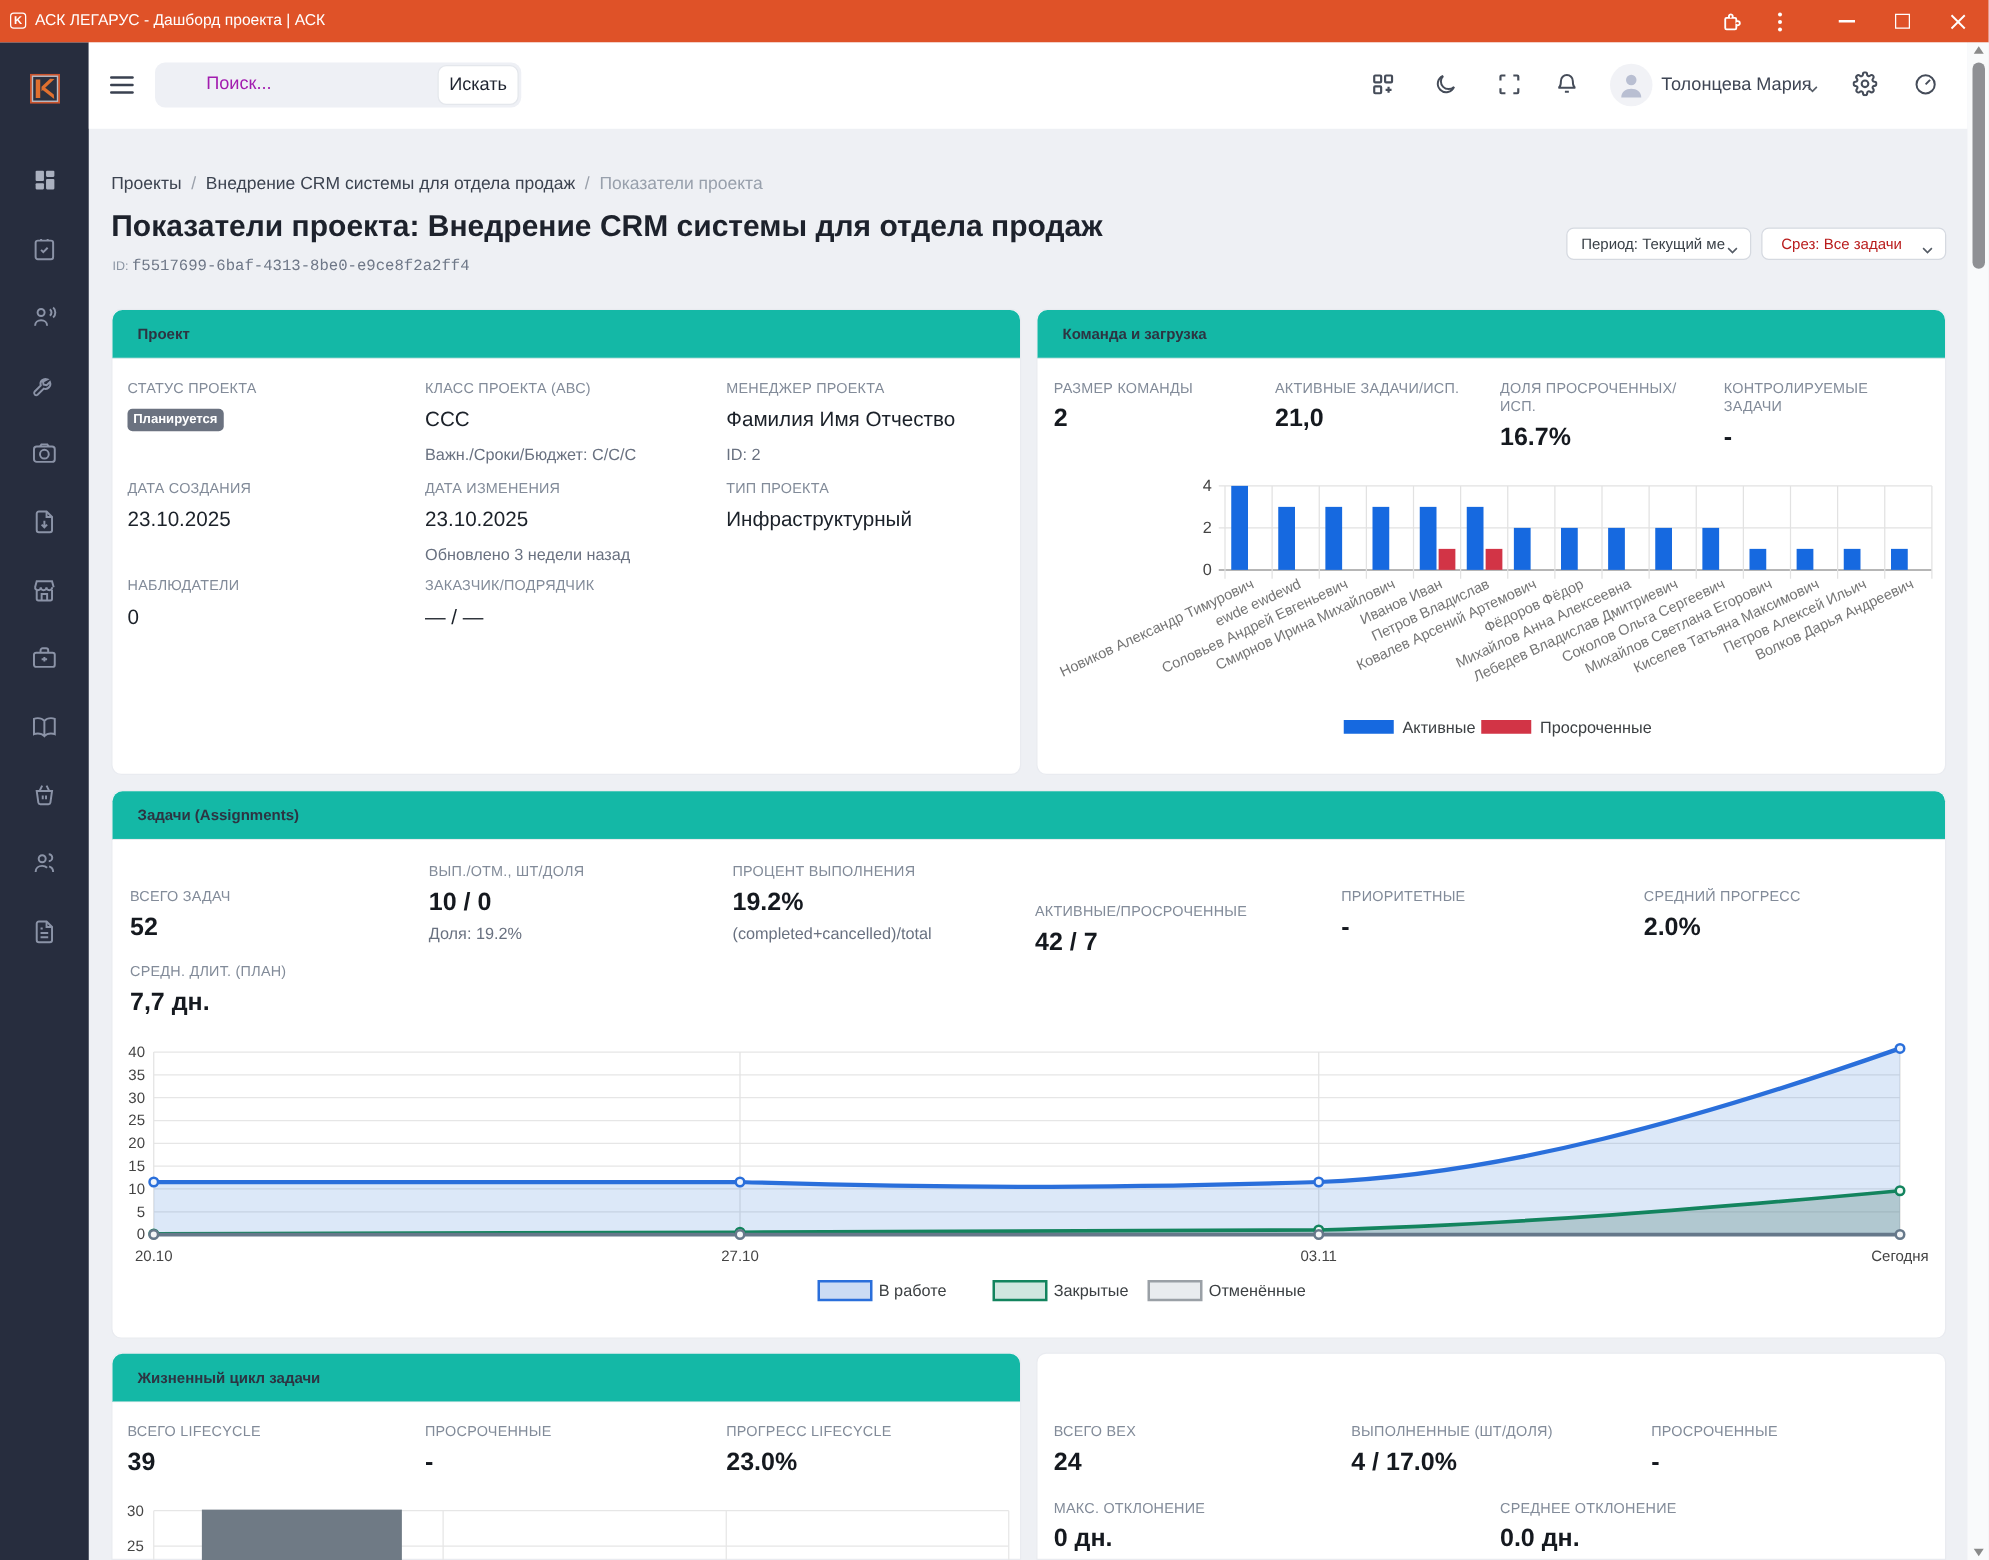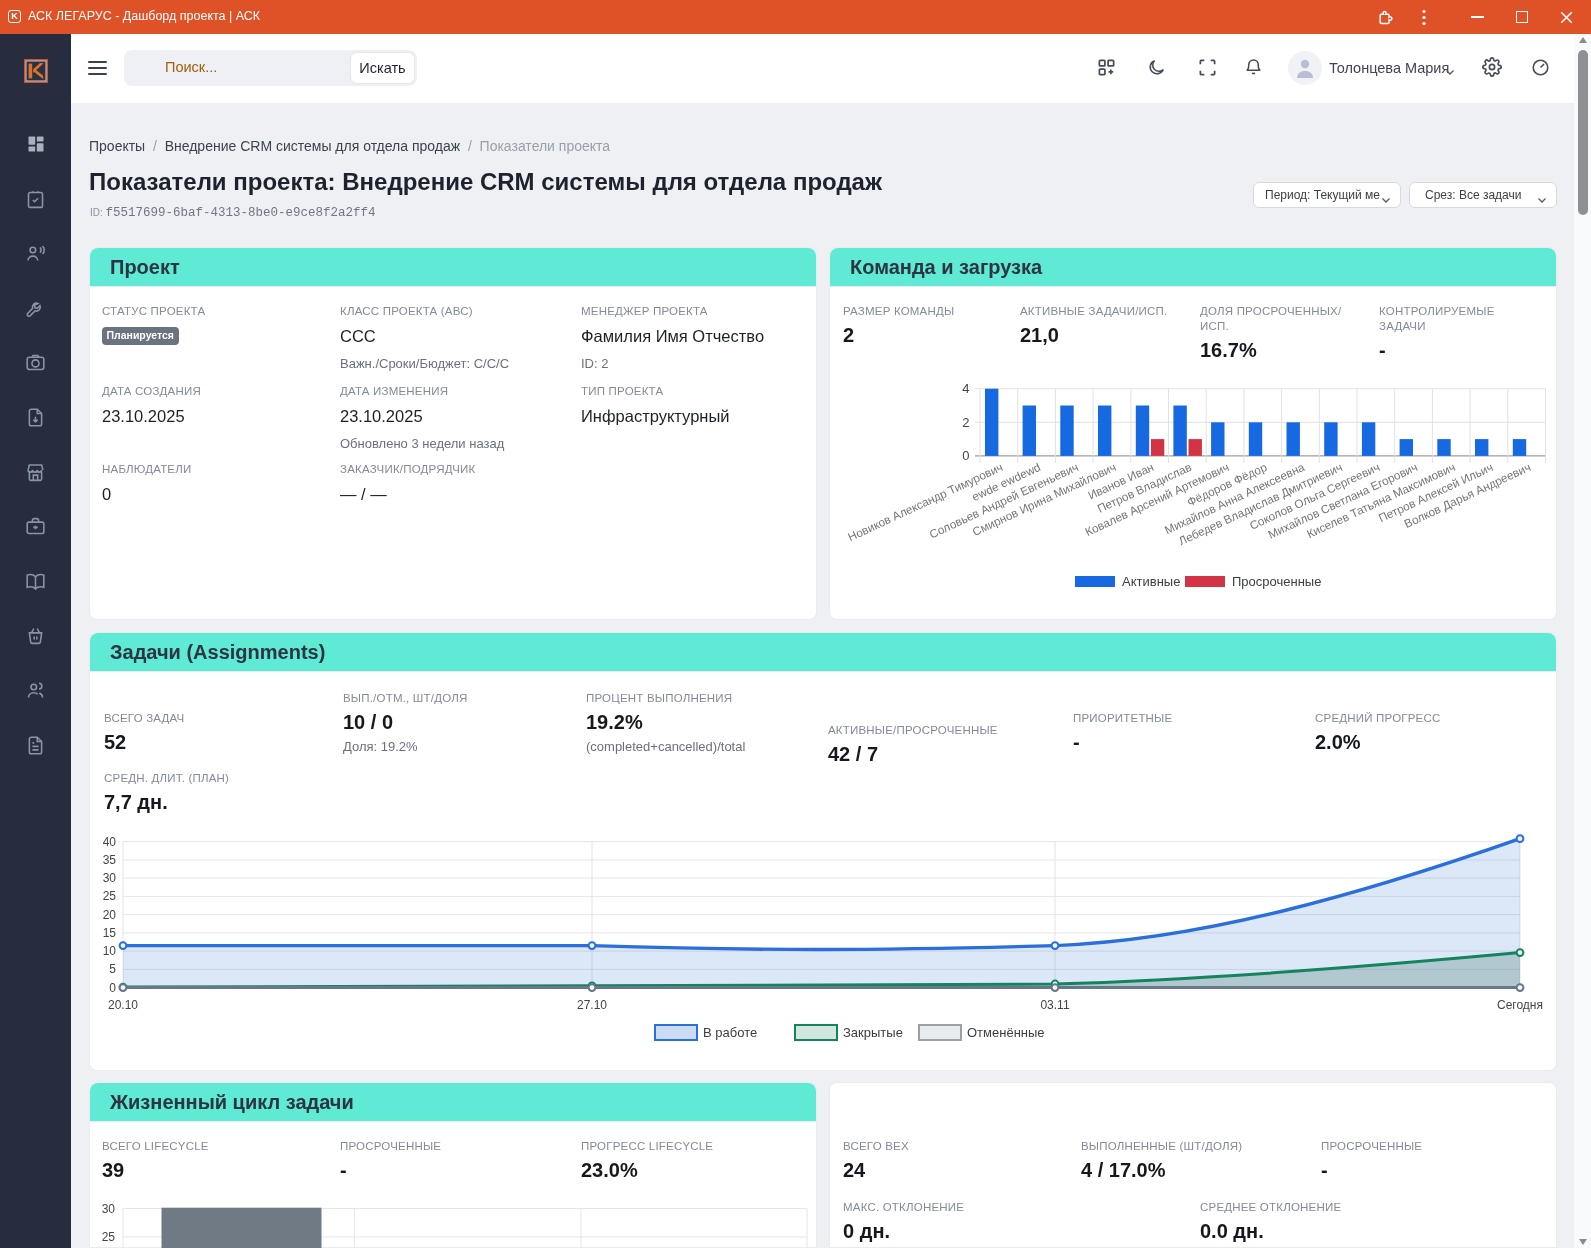--- a/index.html
+++ b/index.html
@@ -2,21 +2,21 @@
 <html><head><meta charset="utf-8"><title>АСК ЛЕГАРУС - Дашборд проекта | АСК</title>
 <style>
 * { margin:0; padding:0; box-sizing:border-box; }
 body { width:1591px; height:1248px; overflow:hidden; font-family:"Liberation Sans",sans-serif; position:relative; background:#eef0f4; }
 .abs { position:absolute; }
 .lbl { font-size:11.5px; color:#828b99; letter-spacing:.2px; line-height:15px; }
 .vbold { font-size:20px; font-weight:bold; color:#15191f; line-height:24px; margin-top:4px; }
 .vreg { font-size:16.5px; color:#1b2129; line-height:23px; margin-top:6px; }
 .sub { font-size:13px; color:#697180; line-height:21px; margin-top:5px; }
 .card { position:absolute; background:#fff; border:1px solid #e9ebf0; border-radius:8px; }
-.chead { height:39px; background:#5eead4; border-bottom:1px solid #e9ebee; border-radius:8px 8px 0 0; line-height:39px; padding-left:20px; font-size:20px; font-weight:bold; color:#2d3442; }
+.chead { height:39px; background:#14b8a6; border-bottom:1px solid #e9ebee; border-radius:8px 8px 0 0; line-height:39px; padding-left:20px; font-size:12px; font-weight:bold; color:#2d3442; }
 </style></head>
 <body>
 
 <div class="abs" style="left:0;top:0;width:1591px;height:34px;background:#df5228">
   <div class="abs" style="left:8px;top:10px;width:13px;height:13px;border:1.6px solid #fff;border-radius:3px;background:#df5228;color:#fff;font-size:9px;font-weight:bold;text-align:center;line-height:10px">K</div>
   <div class="abs" style="left:28px;top:9px;font-size:12.5px;color:#fff">АСК ЛЕГАРУС - Дашборд проекта | АСК</div>
   <svg class="abs" style="left:1377px;top:9px" width="17" height="17" viewBox="0 0 24 24" fill="none" stroke="#fff" stroke-width="2.1">
       <path d="M6 7.5h3.2c-1.3-2.2-.2-4 1.6-4s2.9 1.8 1.6 4h3.1a1.5 1.5 0 0 1 1.5 1.5v2.6c2.2-1.3 4 .2 4 1.9s-1.8 3.2-4 1.9V19a1.5 1.5 0 0 1-1.5 1.5H6A1.5 1.5 0 0 1 4.5 19V9A1.5 1.5 0 0 1 6 7.5z"></path>
     </svg>
   <svg class="abs" style="left:1420px;top:9px" width="8" height="17" viewBox="0 0 8 17">
@@ -86,21 +86,21 @@
         <path d="M14 2.5H7a2 2 0 0 0-2 2v15a2 2 0 0 0 2 2h10a2 2 0 0 0 2-2V7.5z"></path>
         <path d="M14 2.5V7.5h5M8.5 13h7M8.5 17h7M8.5 9h2"></path>
       </svg></div>
 </div>
 
 <div class="abs" style="left:71px;top:34px;width:1503px;height:69px;background:#fff">
   <div class="abs" style="left:17px;top:27px;width:19px;height:2.4px;background:#3a4150;border-radius:2px"></div>
   <div class="abs" style="left:17px;top:33px;width:19px;height:2.4px;background:#3a4150;border-radius:2px"></div>
   <div class="abs" style="left:17px;top:39px;width:19px;height:2.4px;background:#3a4150;border-radius:2px"></div>
   <div class="abs" style="left:53px;top:16px;width:293px;height:36px;background:#eef0f5;border-radius:8px">
-    <div class="abs" style="left:41px;top:9px;font-size:14.5px;color:#a16207">Поиск...</div>
+    <div class="abs" style="left:41px;top:9px;font-size:14.5px;color:#a21caf">Поиск...</div>
     <div class="abs" style="left:226px;top:2px;width:65px;height:32px;background:#fff;border:1px solid #e4e7ec;border-radius:7px;text-align:center;line-height:31px;font-size:14.5px;color:#1f2430">Искать</div>
   </div>
   <div class="abs" style="left:1026px;top:24px"><svg width="19" height="19" viewBox="0 0 24 24" fill="none" stroke="#454c59" stroke-width="2.2">
         <rect x="3" y="3" width="7" height="7" rx="1"></rect>
         <rect x="14" y="3" width="7" height="7" rx="1"></rect>
         <rect x="3" y="14" width="7" height="7" rx="1"></rect>
         <path d="M17.5 14.5v6M14.5 17.5h6"></path>
       </svg></div>
   <div class="abs" style="left:1076px;top:24px"><svg width="19" height="19" viewBox="0 0 24 24" fill="none" stroke="#454c59" stroke-width="2">
         <path d="M20.5 14.5A8.5 8.5 0 1 1 9.5 3.5a7 7 0 0 0 11 11z"></path>
@@ -131,21 +131,21 @@
         <path d="M12 12l4.5-4.5"></path>
       </svg></div>
 </div>
 
 <div class="abs" style="left:89px;top:138px;font-size:14px;color:#3c4350">Проекты&nbsp; <span style="color:#9aa0aa">/</span> &nbsp;Внедрение CRM системы для отдела продаж&nbsp; <span style="color:#9aa0aa">/</span> &nbsp;<span style="color:#98a0ac">Показатели проекта</span></div>
 <div class="abs" style="left:89px;top:168px;font-size:24px;font-weight:bold;color:#1d222c">Показатели проекта: Внедрение CRM системы для отдела продаж</div>
 <div class="abs" style="left:90px;top:206px;font-size:10px;color:#8a94a2">ID: <span style="font-family:'Liberation Mono',monospace;font-size:12.5px;color:#6e7787">f5517699-6baf-4313-8be0-e9ce8f2a2ff4</span></div>
 <div class="abs" style="left:1253px;top:182px;width:148px;height:26px;background:#fff;border:1px solid #d5d9e0;border-radius:6px;font-size:12px;color:#3a4148;line-height:25px;padding-left:11px">Период: Текущий ме<span style="position:absolute;right:8px;top:7px"><svg width="12" height="12" viewBox="0 0 24 24" fill="none" stroke="#555c66" stroke-width="2.6">
         <path d="M5 9l7 7 7-7"></path>
       </svg></span></div>
-<div class="abs" style="left:1409px;top:182px;width:148px;height:26px;background:#fff;border:1px solid #d5d9e0;border-radius:6px;font-size:12px;color:#404040;line-height:25px;padding-left:15px">Срез: Все задачи<span style="position:absolute;right:8px;top:7px"><svg width="12" height="12" viewBox="0 0 24 24" fill="none" stroke="#555c66" stroke-width="2.6">
+<div class="abs" style="left:1409px;top:182px;width:148px;height:26px;background:#fff;border:1px solid #d5d9e0;border-radius:6px;font-size:12px;color:#b91c1c;line-height:25px;padding-left:15px">Срез: Все задачи<span style="position:absolute;right:8px;top:7px"><svg width="12" height="12" viewBox="0 0 24 24" fill="none" stroke="#555c66" stroke-width="2.6">
         <path d="M5 9l7 7 7-7"></path>
       </svg></span></div>
 
 <div class="card" style="left:89px;top:247px;width:728px;height:373px">
   <div class="chead">Проект</div>
   <div class="abs" style="left:12px;top:56px">
       <div class="lbl">СТАТУС ПРОЕКТА</div>
     <div style="margin-top:6px"><span style="display:inline-block;background:#6b7280;color:#fff;font-size:10.5px;font-weight:bold;padding:2px 4.5px;border-radius:4px;line-height:13.5px">Планируется</span></div>
     </div>
   <div class="abs" style="left:250px;top:56px">

